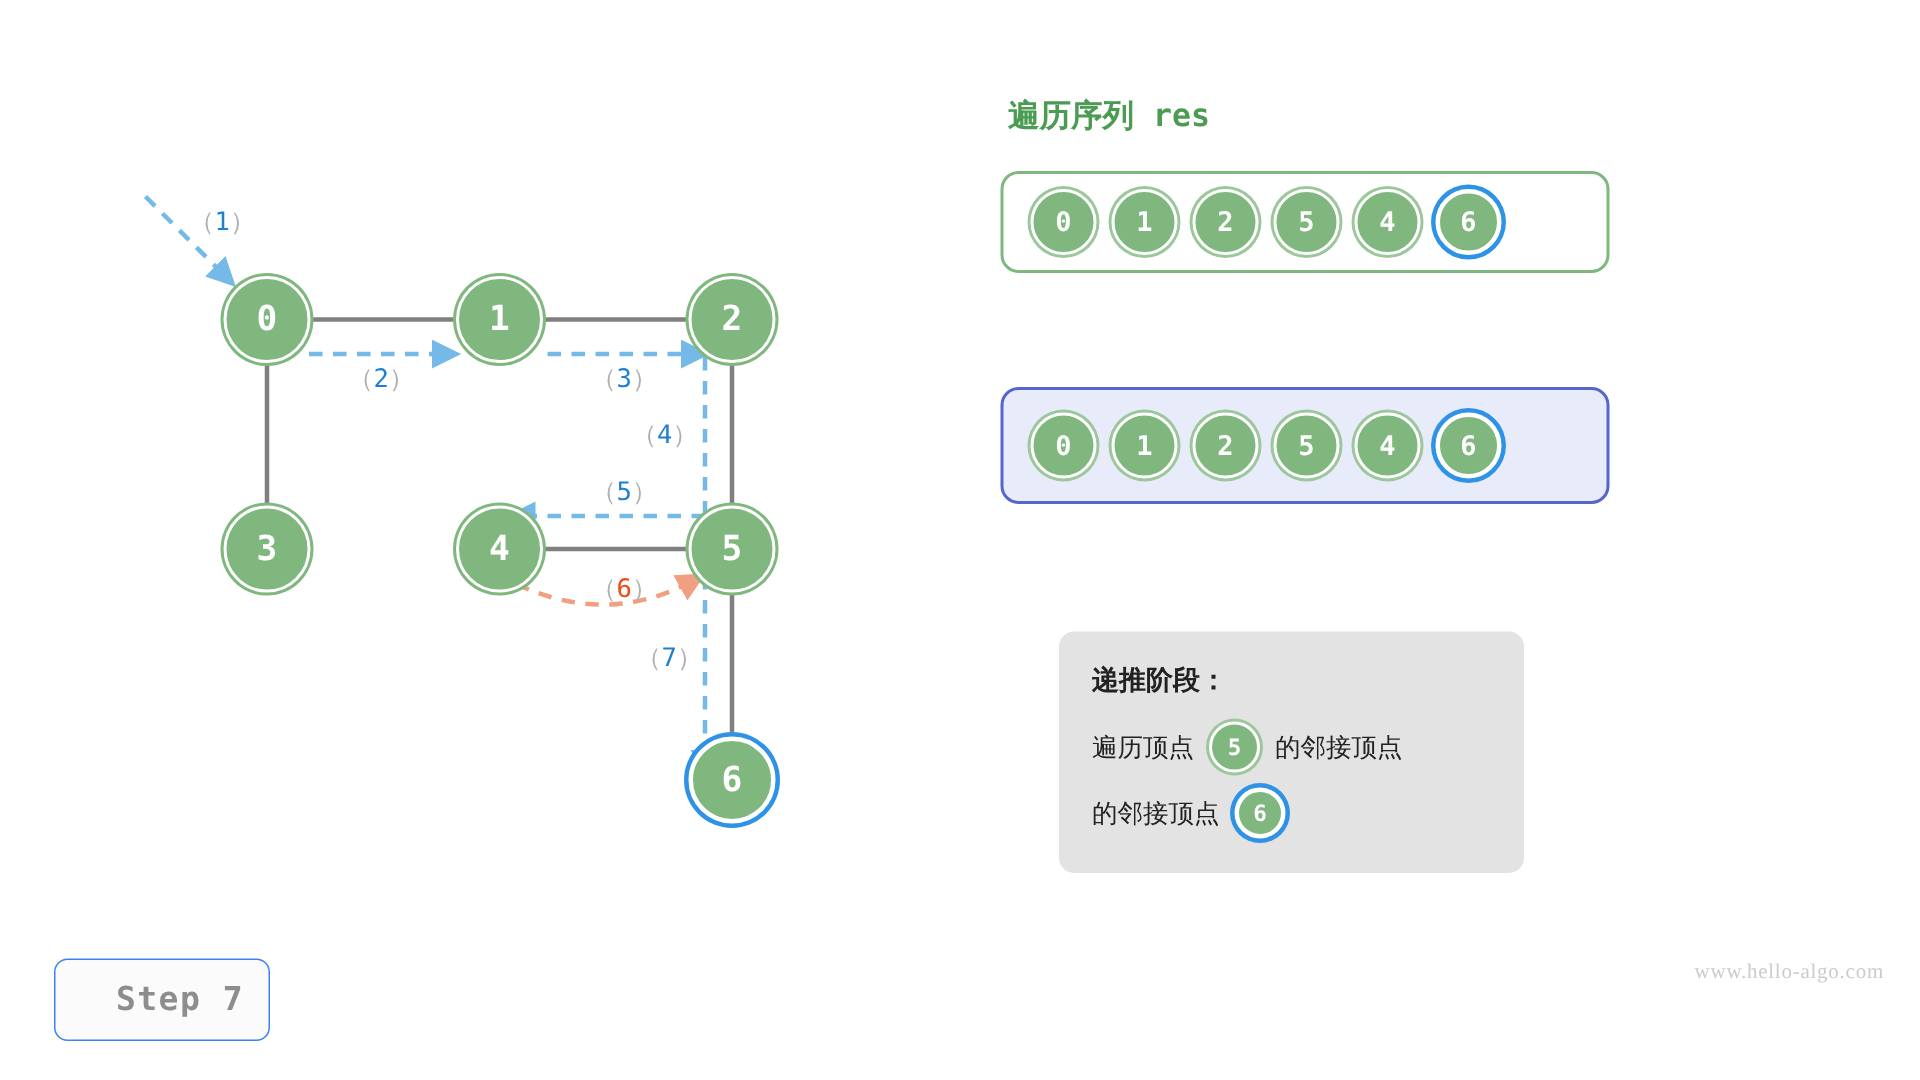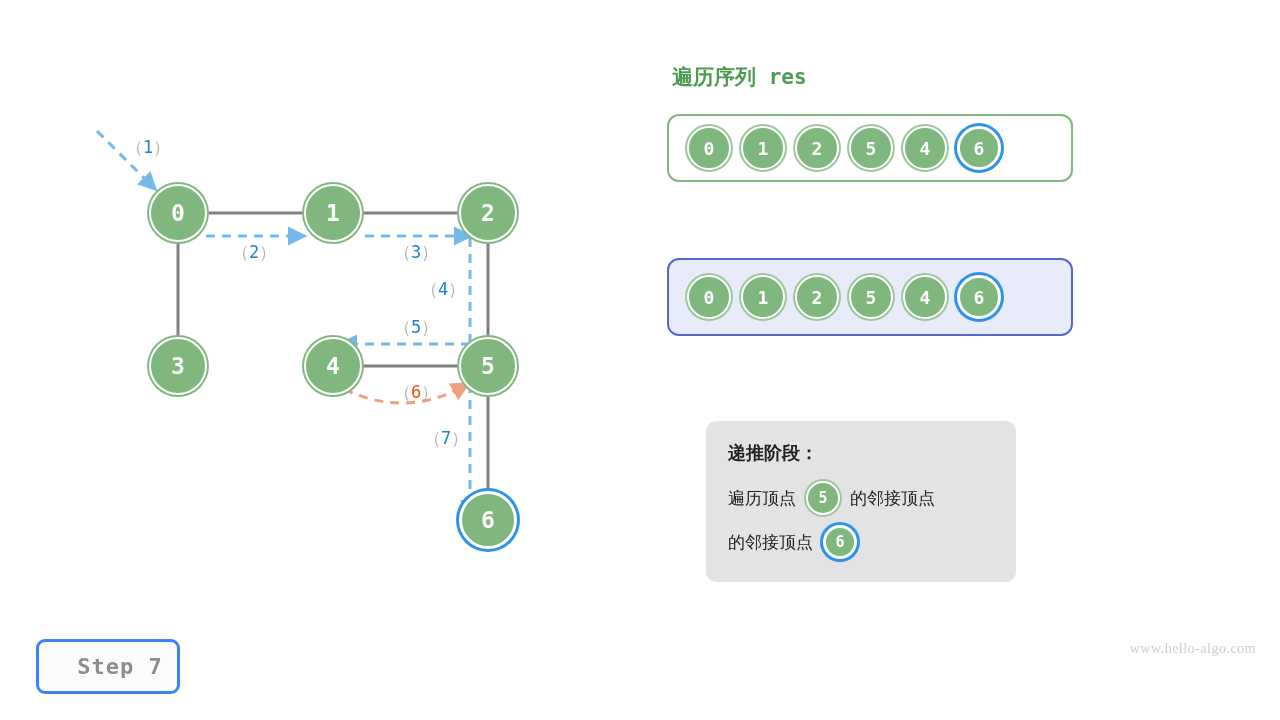--- a/index.html
+++ b/index.html
@@ -181,21 +181,21 @@
     border: 3px solid #ffffff;
   }
 
   
   #step-badge {
     position: absolute;
     left: 36px;
     top: 639px;
     width: 144px;
     height: 55px;
-    border: 3px solid #3b82f6;
+    border: 1px solid #3b82f6;
     border-radius: 9px;
     background: #fbfbfb;
     display: flex;
     align-items: center;
     justify-content: center;
     font-family: "DejaVu Sans Mono", "Liberation Mono", monospace;
     font-size: 22px;
     font-weight: 700;
     color: #8d8d8d;
     letter-spacing: 1px;

